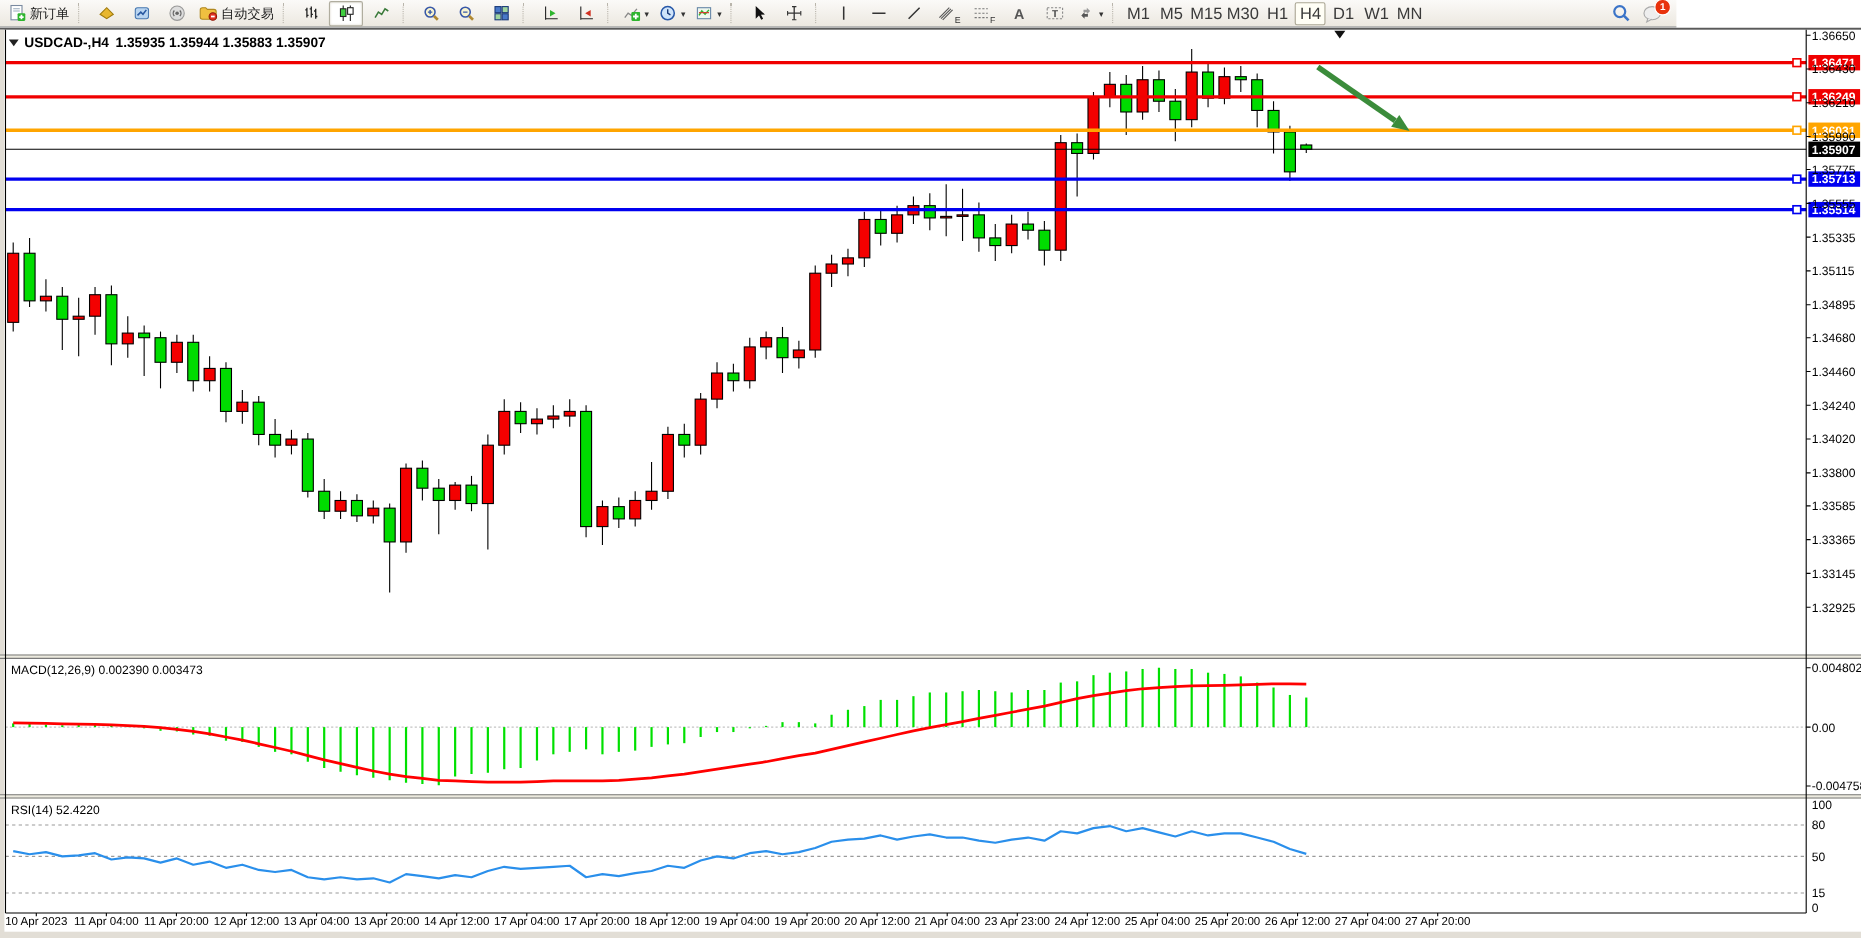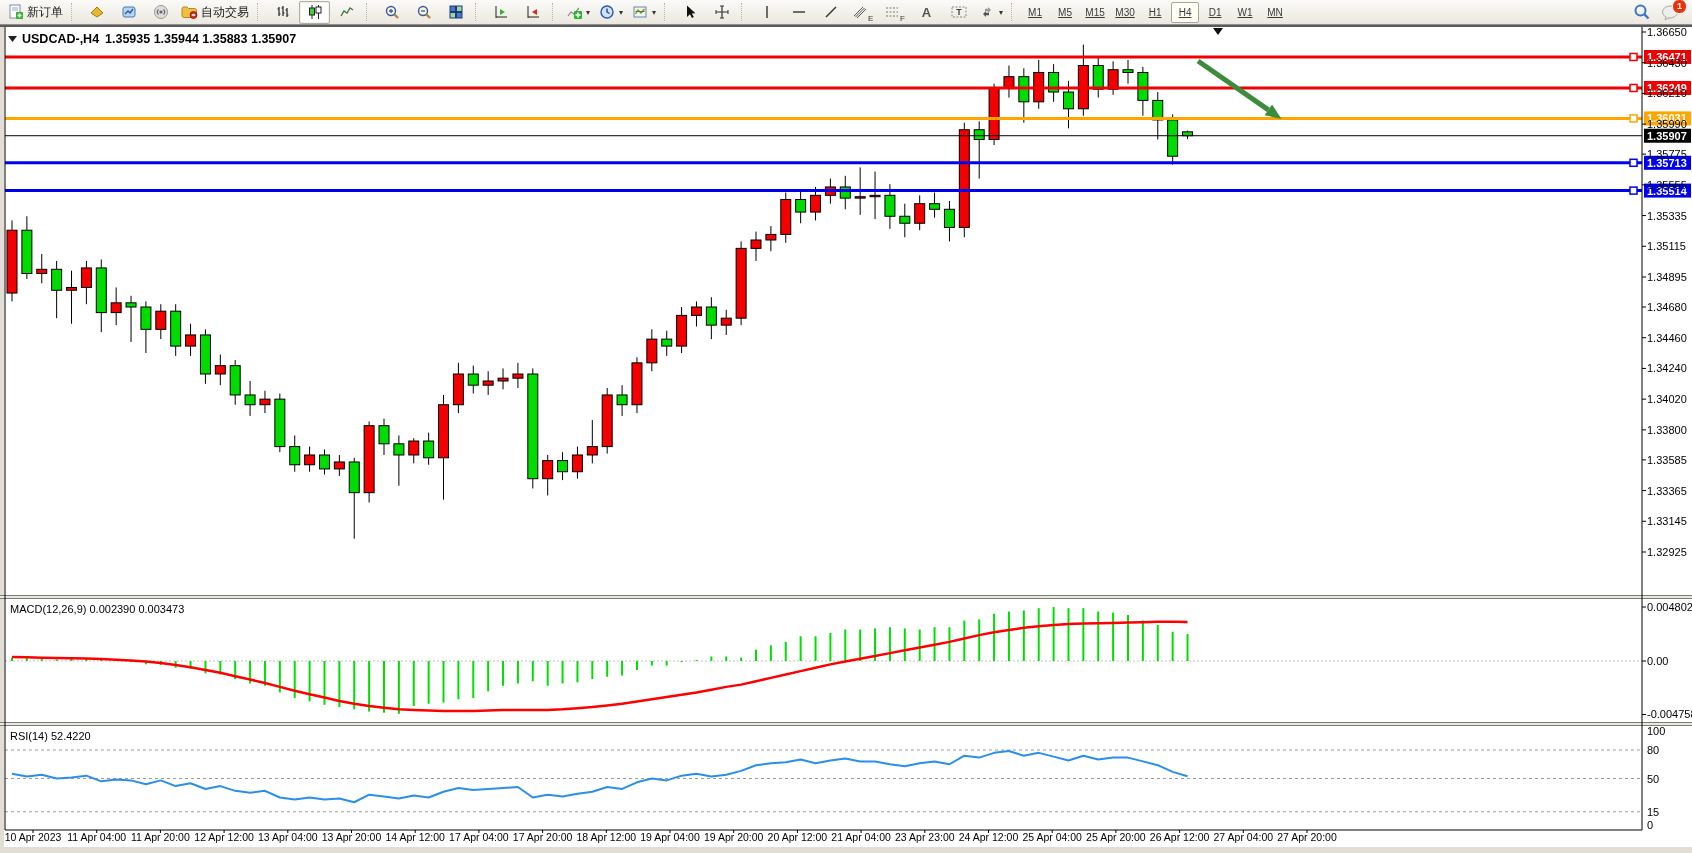--- a/index.html
+++ b/index.html
@@ -1,27 +1,27 @@
 <!DOCTYPE html>
 <html><head>
 <meta charset="utf-8">
 <style>
   html,body{margin:0;padding:0;width:1692px;height:853px;overflow:hidden;background:#fff;
     font-family:"Liberation Sans",sans-serif;}
   
-  #toolbar{position:absolute;left:0;top:0;width:1692px;height:25px;
+  #toolbar{position:absolute;left:0;top:0;width:1524px;height:25px;
     background:linear-gradient(#fbfaf8,#ece8e0);border-bottom:1px solid #8f8f8f;
     display:flex;align-items:center;padding:0 4px;box-sizing:border-box;gap:1px;}
   .tbtn{height:21px;min-width:23px;display:flex;align-items:center;justify-content:center;
     gap:3px;padding:0 3px;border:1px solid transparent;border-radius:2px;font-size:12px;color:#1a1a1a;}
   .tbtn.active{background:#fff;border:1px solid #b0ad9f;box-shadow:inset 0 0 2px #cfcabb;}
   .tsep{width:5px;height:18px;border-left:1px dotted #b9b5ab;margin:0 3px;}
   .caret{font-size:8px;color:#333;margin-left:1px;}
-  .tf{font-size:10px;color:#3a3a3a;min-width:26px;height:19px;display:flex;align-items:center;
-    justify-content:center;border:1px solid transparent;border-radius:2px;text-decoration:underline;}
+  .tf{font-size:15px;color:#3a3a3a;min-width:26px;height:19px;display:flex;align-items:center;
+    justify-content:center;border:1px solid transparent;border-radius:2px;}
   .tf.active{background:#fffef5;border:1px solid #aaa694;}
   #tb-right{margin-left:auto;display:flex;align-items:center;gap:10px;padding-right:8px;}
   .badge{position:absolute;top:-5px;right:-7px;background:#e8320c;color:#fff;font-size:9px;
     font-weight:bold;border-radius:7px;min-width:13px;height:13px;display:flex;
     align-items:center;justify-content:center;border:1px solid #fff;}
   .ibx{position:relative;display:flex;align-items:center;justify-content:center;}
   
   #chartwrap{position:absolute;left:0;top:25px;width:1692px;height:828px;}
   svg text{font-family:"Liberation Sans",sans-serif;}
 </style>

